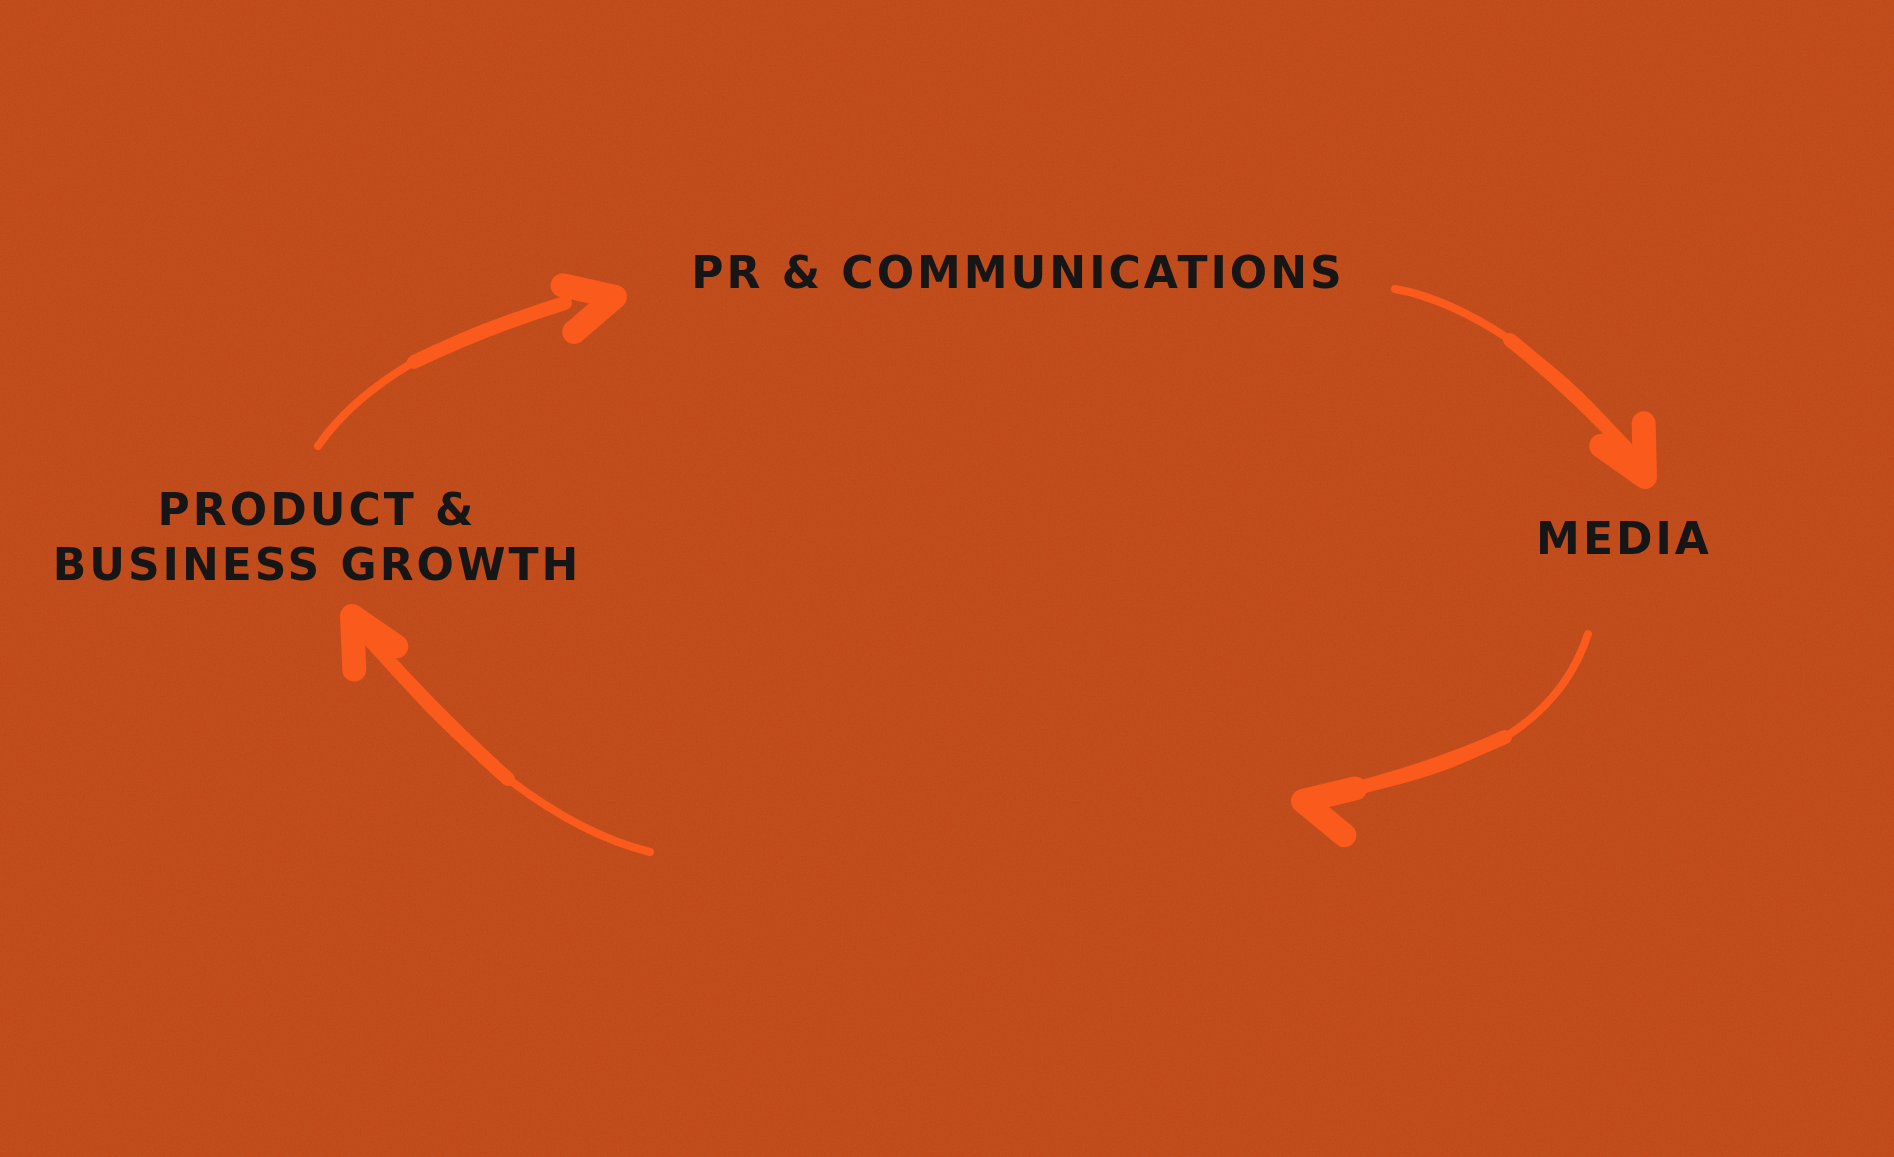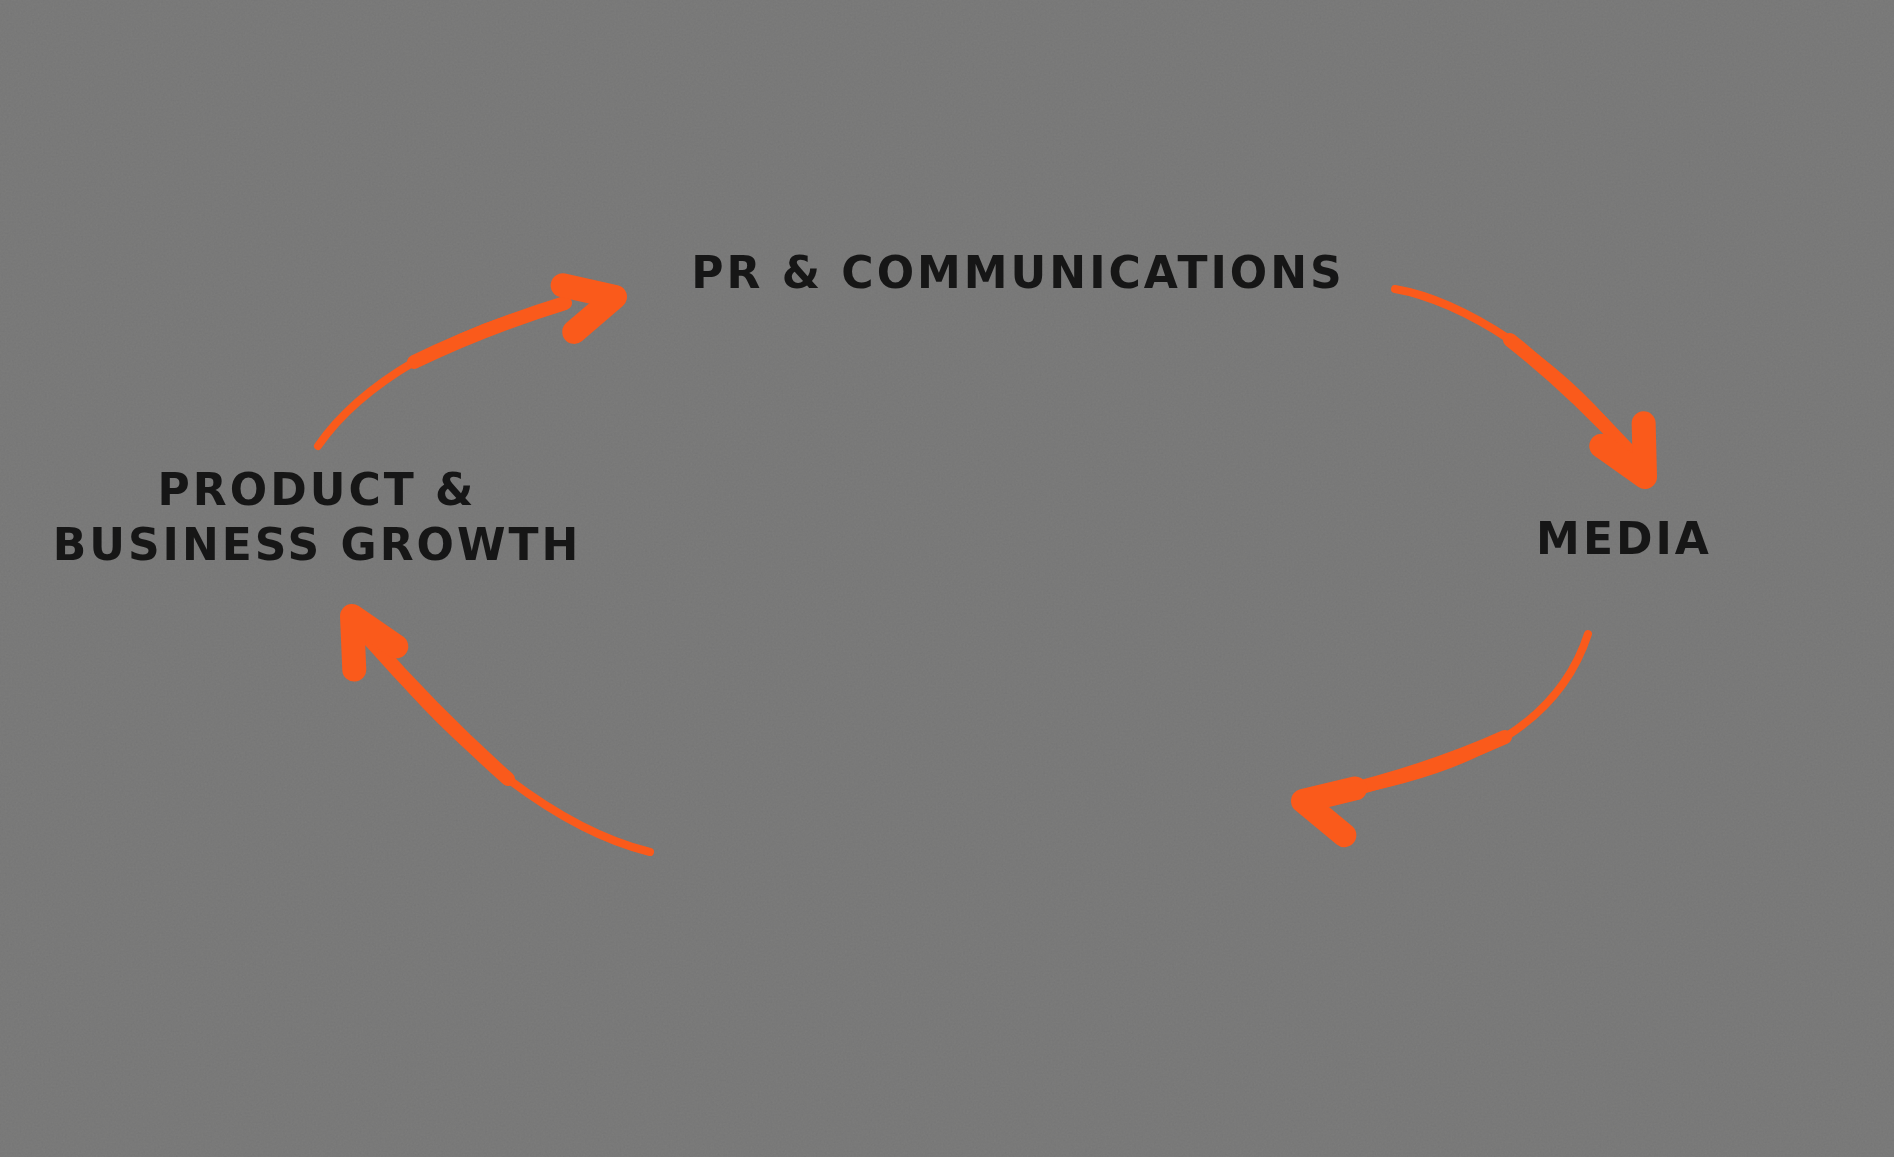--- a/index.html
+++ b/index.html
@@ -5,21 +5,21 @@
   html, body {
     margin: 0;
     padding: 0;
     background: #e8e8e6;
     font-family: "DejaVu Sans", sans-serif;
   }
   .canvas {
     position: relative;
     width: 1894px;
     height: 1157px;
-    background: #737373;
+    background: #c2410c;
     overflow: hidden;
   }
   .paper-texture,
   .arrow-layer {
     position: absolute;
     inset: 0;
     pointer-events: none;
   }
   .node-label {
     position: absolute;
@@ -29,21 +29,21 @@
     font-size: 44px;
     line-height: 55px;
     letter-spacing: 3px;
     text-align: center;
     white-space: nowrap;
     text-transform: uppercase;
   }
   .node-top    { left: 1018px; top: 272px; }
   .node-right  { left: 1624px; top: 538px; }
   .node-bottom { left:  977px; top: 872px; }
-  .node-left   { left:  317px; top: 517px; }
+  .node-left   { left:  317px; top: 537px; }
 
   .arrow-layer path {
     fill: none;
     stroke: #fa5a1b;
     stroke-linecap: round;
     stroke-linejoin: round;
   }
   .arrow-layer .shaft  { stroke-width: 8px; }
   .arrow-layer .shaft2 { stroke-width: 14px; }
   .arrow-layer .head   { stroke-width: 24px; }

